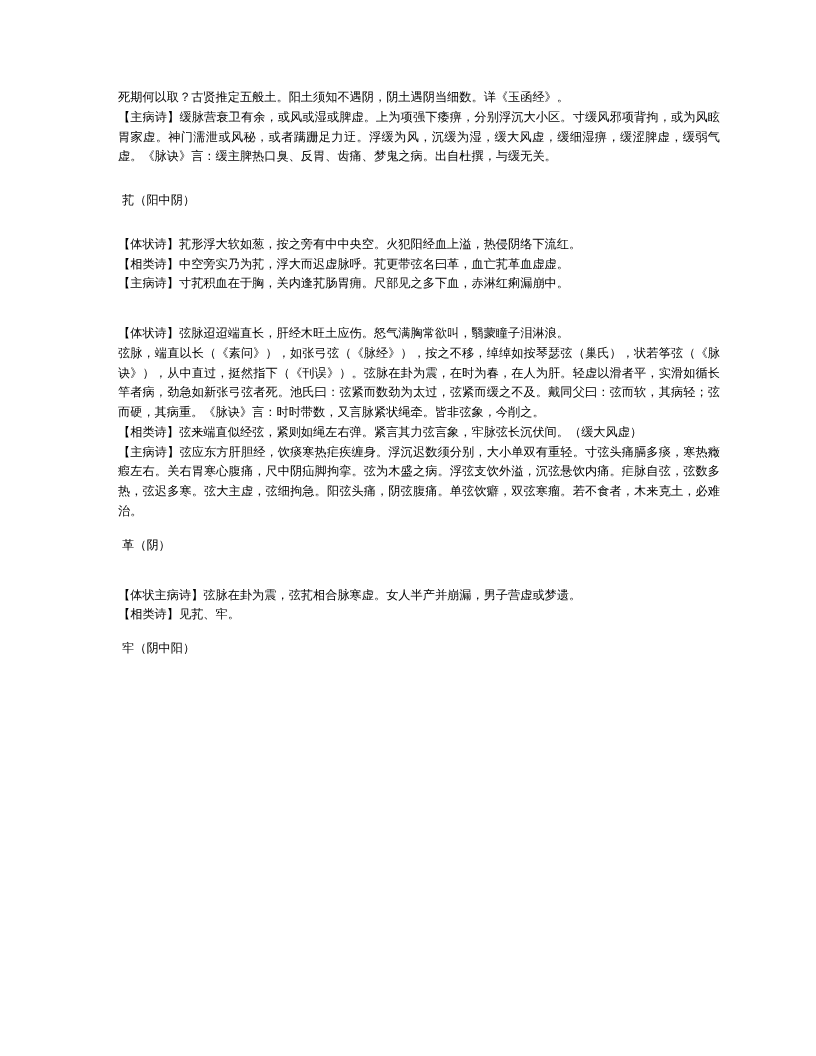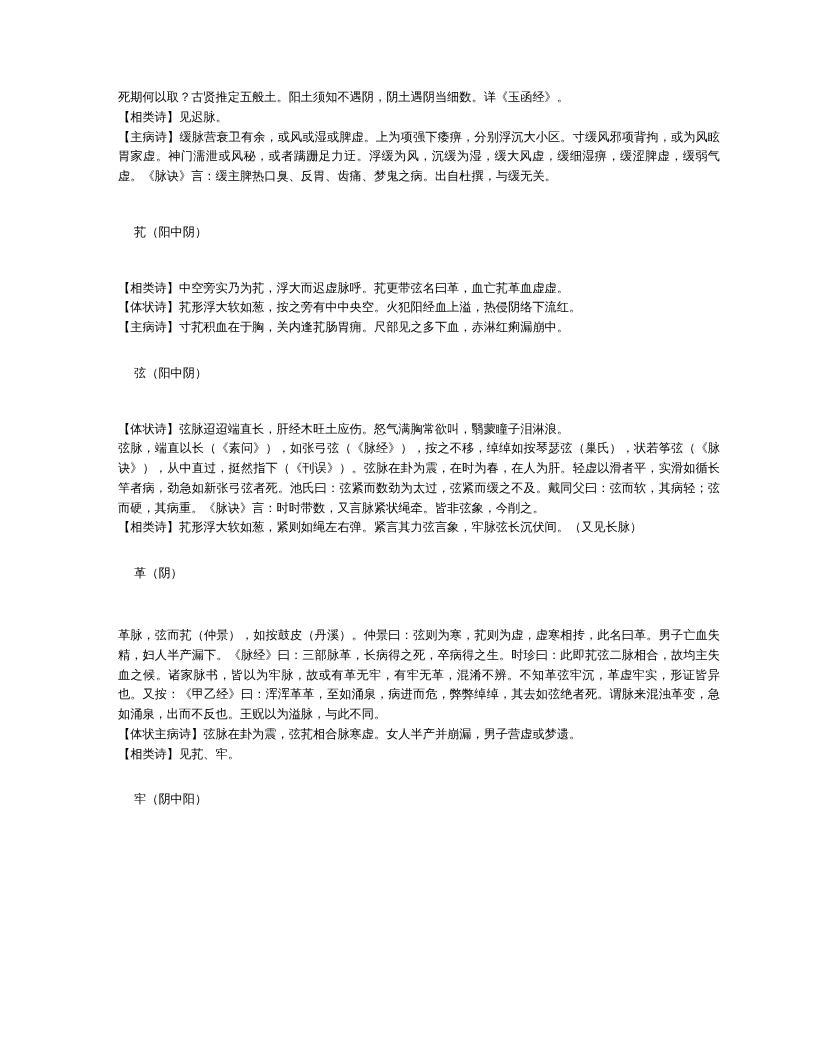--- a/index.html
+++ b/index.html
@@ -30,64 +30,62 @@
     margin: 0;
     text-indent: 0;
   }
   .block {
     margin: 0 0 0 0;
   }
   .spacer-sm { height: 10px; }
   .spacer-md { height: 20px; }
   .spacer-lg { height: 26px; }
   .heading {
-    margin: 16px;
+    margin: 4px;
     font-size: 12.2px;
     font-weight: normal;
     line-height: 1.62;
   }
 </style>
 </head>
 <body>
 
 <div class="page">
   <div class="doc">
 
     <div class="block">
       <p class="para">死期何以取？古贤推定五般土。阳土须知不遇阴，阴土遇阴当细数。详《玉函经》。</p>
-      <p class="para">【相类诗】见迟脉。</p>
       <p class="para">【主病诗】缓脉营衰卫有余，或风或湿或脾虚。上为项强下痿痹，分别浮沉大小区。寸缓风邪项背拘，或为风眩胃家虚。神门濡泄或风秘，或者蹒跚足力迂。浮缓为风，沉缓为湿，缓大风虚，缓细湿痹，缓涩脾虚，缓弱气虚。《脉诀》言：缓主脾热口臭、反胃、齿痛、梦鬼之病。出自杜撰，与缓无关。</p>
     </div>
 
     <div class="spacer-md"></div>
 
     <div class="block">
       <p class="heading">芤（阳中阴）</p>
       <div class="spacer-md"></div>
+      <p class="para">【体状诗】芤形浮大软如葱，按之旁有中中央空。火犯阳经血上溢，热侵阴络下流红。</p>
       <p class="para">【相类诗】中空旁实乃为芤，浮大而迟虚脉呼。芤更带弦名曰革，血亡芤革血虚虚。</p>
-      <p class="para">【体状诗】芤形浮大软如葱，按之旁有中中央空。火犯阳经血上溢，热侵阴络下流红。</p>
       <p class="para">【主病诗】寸芤积血在于胸，关内逢芤肠胃痈。尺部见之多下血，赤淋红痢漏崩中。</p>
     </div>
 
     <div class="spacer-sm"></div>
 
     <div class="block">
-      <p class="heading">弦（阳中阴）</p>
       <div class="spacer-md"></div>
       <p class="para">【体状诗】弦脉迢迢端直长，肝经木旺土应伤。怒气满胸常欲叫，翳蒙瞳子泪淋浪。</p>
       <p class="para">弦脉，端直以长（《素问》），如张弓弦（《脉经》），按之不移，绰绰如按琴瑟弦（巢氏），状若筝弦（《脉诀》），从中直过，挺然指下（《刊误》）。弦脉在卦为震，在时为春，在人为肝。轻虚以滑者平，实滑如循长竿者病，劲急如新张弓弦者死。池氏曰：弦紧而数劲为太过，弦紧而缓之不及。戴同父曰：弦而软，其病轻；弦而硬，其病重。《脉诀》言：时时带数，又言脉紧状绳牵。皆非弦象，今削之。</p>
-      <p class="para">【相类诗】芤形浮大软如葱，紧则如绳左右弹。紧言其力弦言象，牢脉弦长沉伏间。（又见长脉）</p>
+      <p class="para">【相类诗】弦来端直似经弦，紧则如绳左右弹。紧言其力弦言象，牢脉弦长沉伏间。（缓大风虚）</p>
+      <p class="para">【主病诗】弦应东方肝胆经，饮痰寒热疟疾缠身。浮沉迟数须分别，大小单双有重轻。寸弦头痛膈多痰，寒热癥瘕左右。关右胃寒心腹痛，尺中阴疝脚拘挛。弦为木盛之病。浮弦支饮外溢，沉弦悬饮内痛。疟脉自弦，弦数多热，弦迟多寒。弦大主虚，弦细拘急。阳弦头痛，阴弦腹痛。单弦饮癖，双弦寒瘤。若不食者，木来克土，必难治。</p>
     </div>
 
     <div class="spacer-sm"></div>
 
     <div class="block">
       <p class="heading">革（阴）</p>
       <div class="spacer-lg"></div>
-      <p class="para">革脉，弦而芤（仲景），如按鼓皮（丹溪）。仲景曰：弦则为寒，芤则为虚，虚寒相抟，此名曰革。男子亡血失精，妇人半产漏下。《脉经》曰：三部脉革，长病得之死，卒病得之生。时珍曰：此即芤弦二脉相合，故均主失血之候。诸家脉书，皆以为牢脉，故或有革无牢，有牢无革，混淆不辨。不知革弦牢沉，革虚牢实，形证皆异也。又按：《甲乙经》曰：浑浑革革，至如涌泉，病进而危，弊弊绰绰，其去如弦绝者死。谓脉来混浊革变，急如涌泉，出而不反也。王贶以为溢脉，与此不同。</p>
       <p class="para">【体状主病诗】弦脉在卦为震，弦芤相合脉寒虚。女人半产并崩漏，男子营虚或梦遗。</p>
       <p class="para">【相类诗】见芤、牢。</p>
     </div>
 
     <div class="spacer-sm"></div>
 
     <div class="block">
       <p class="heading">牢（阴中阳）</p>
     </div>
 

